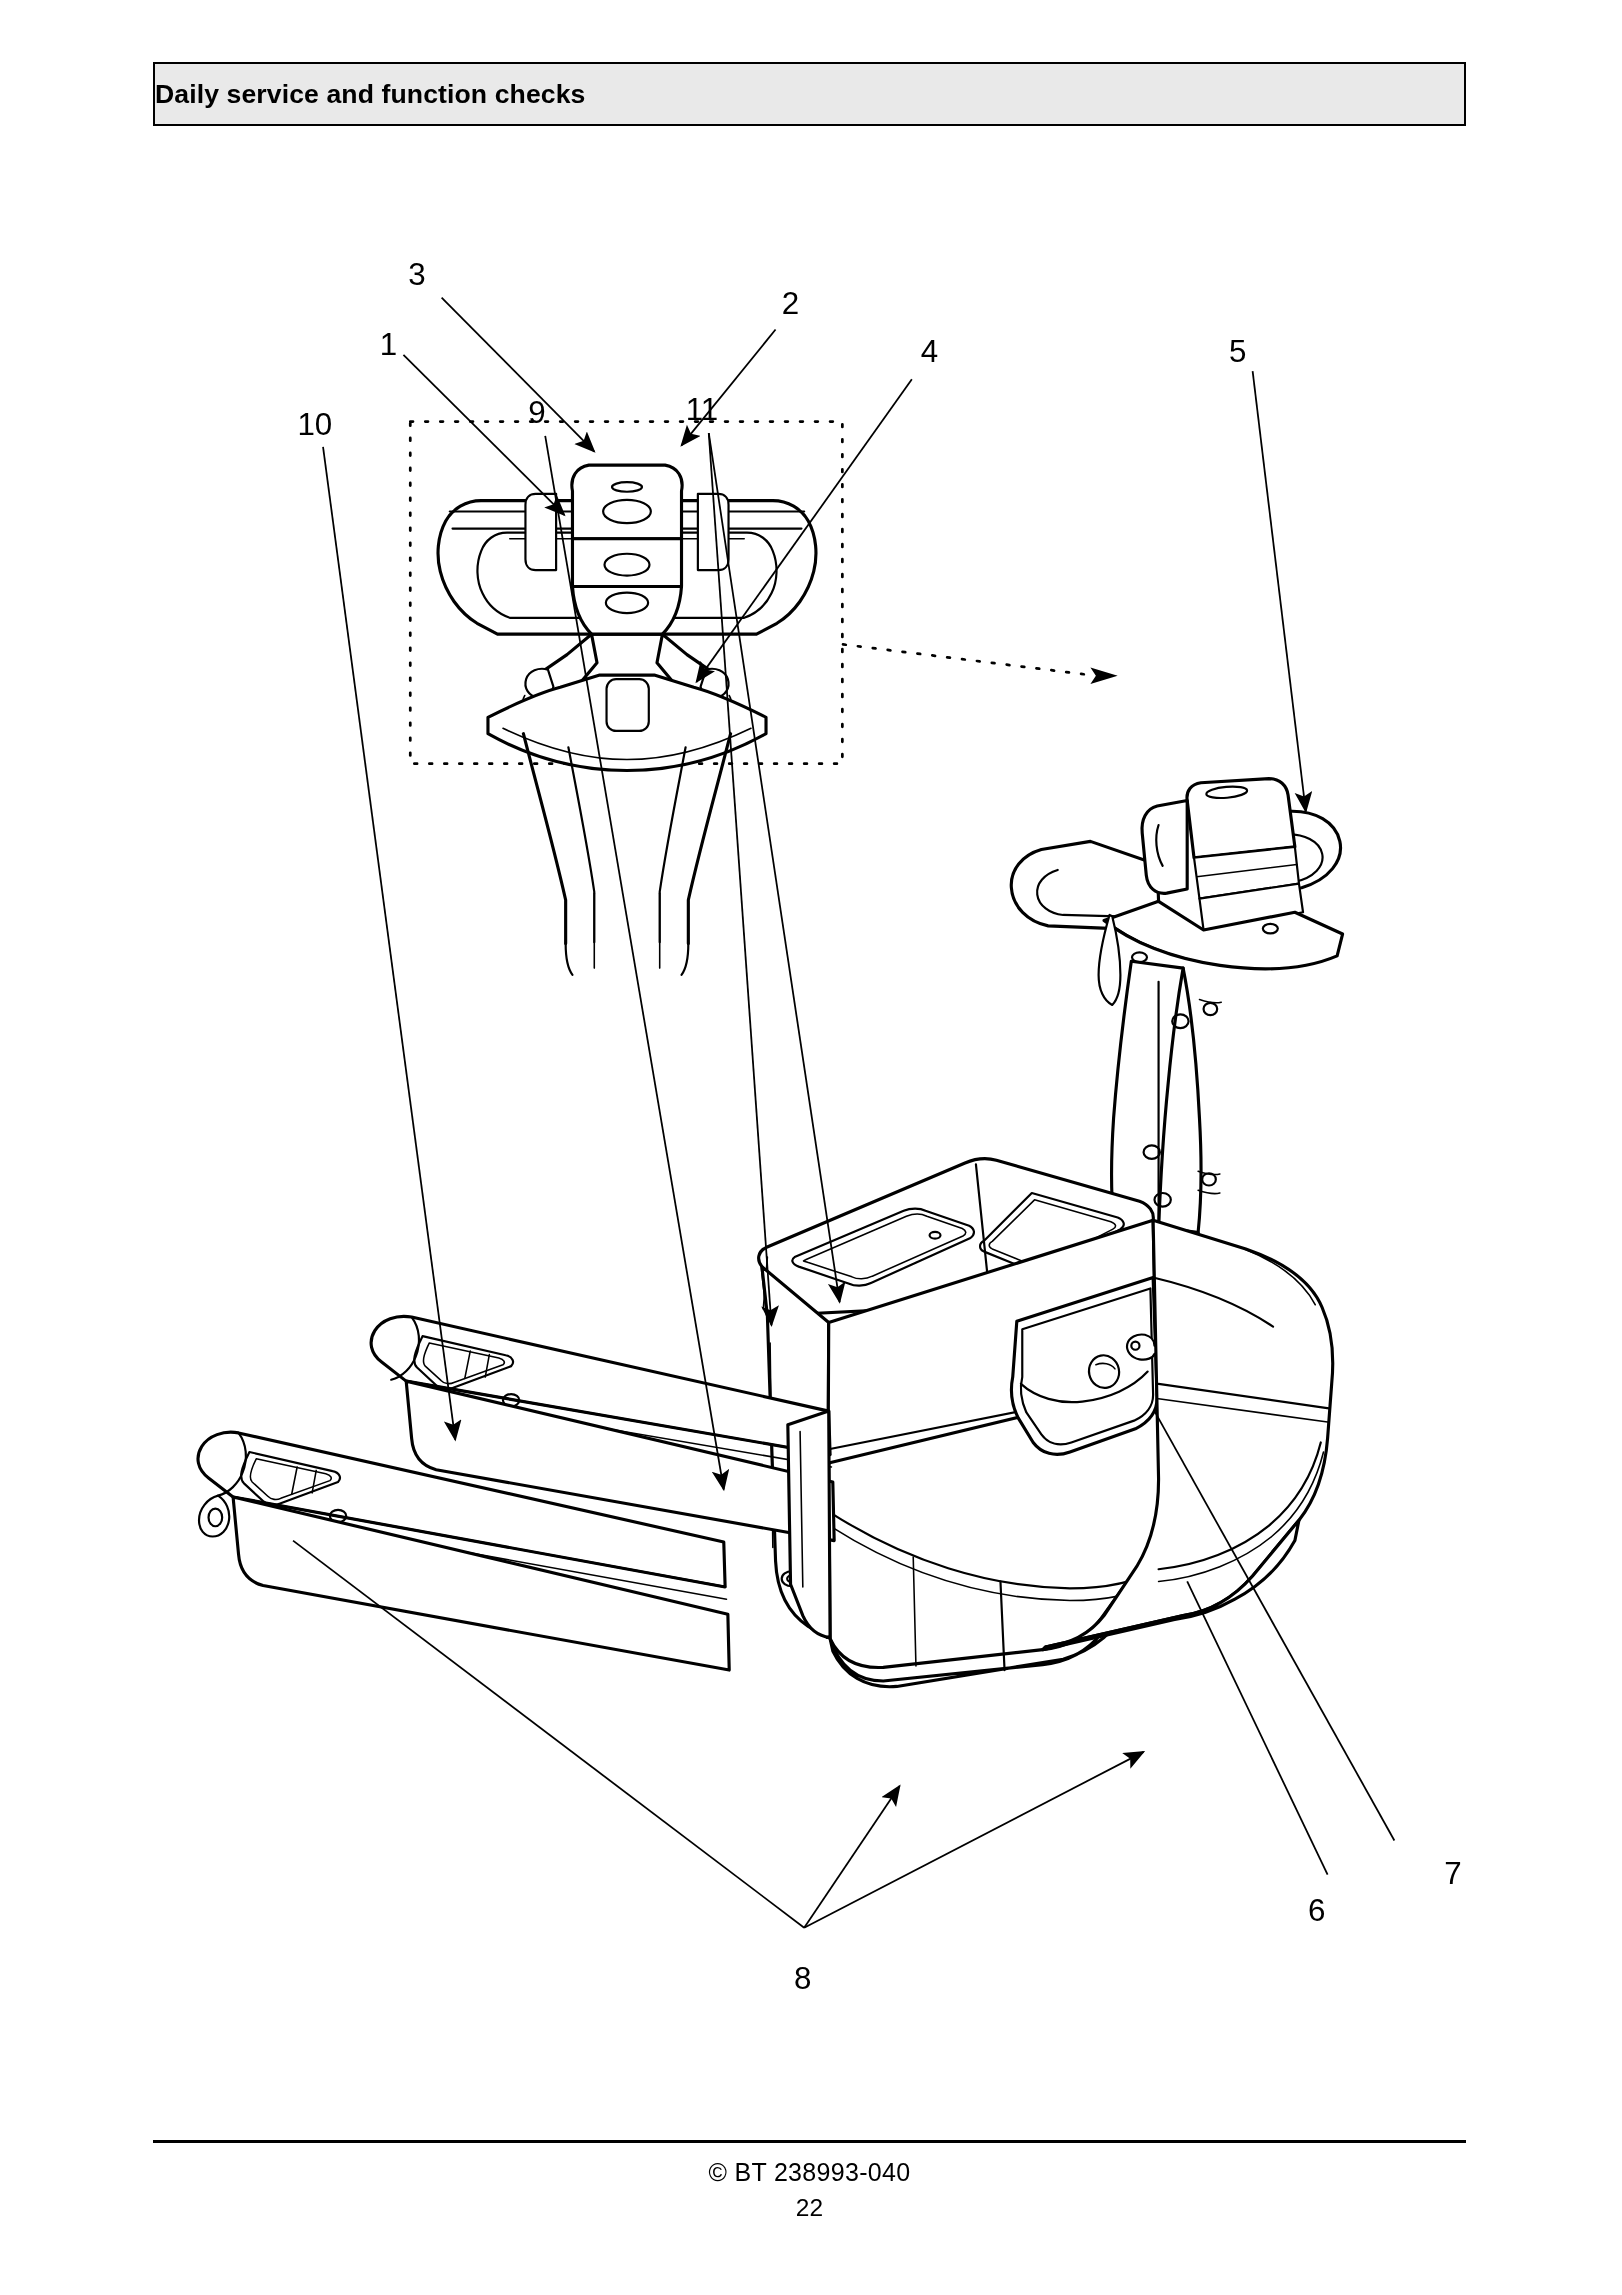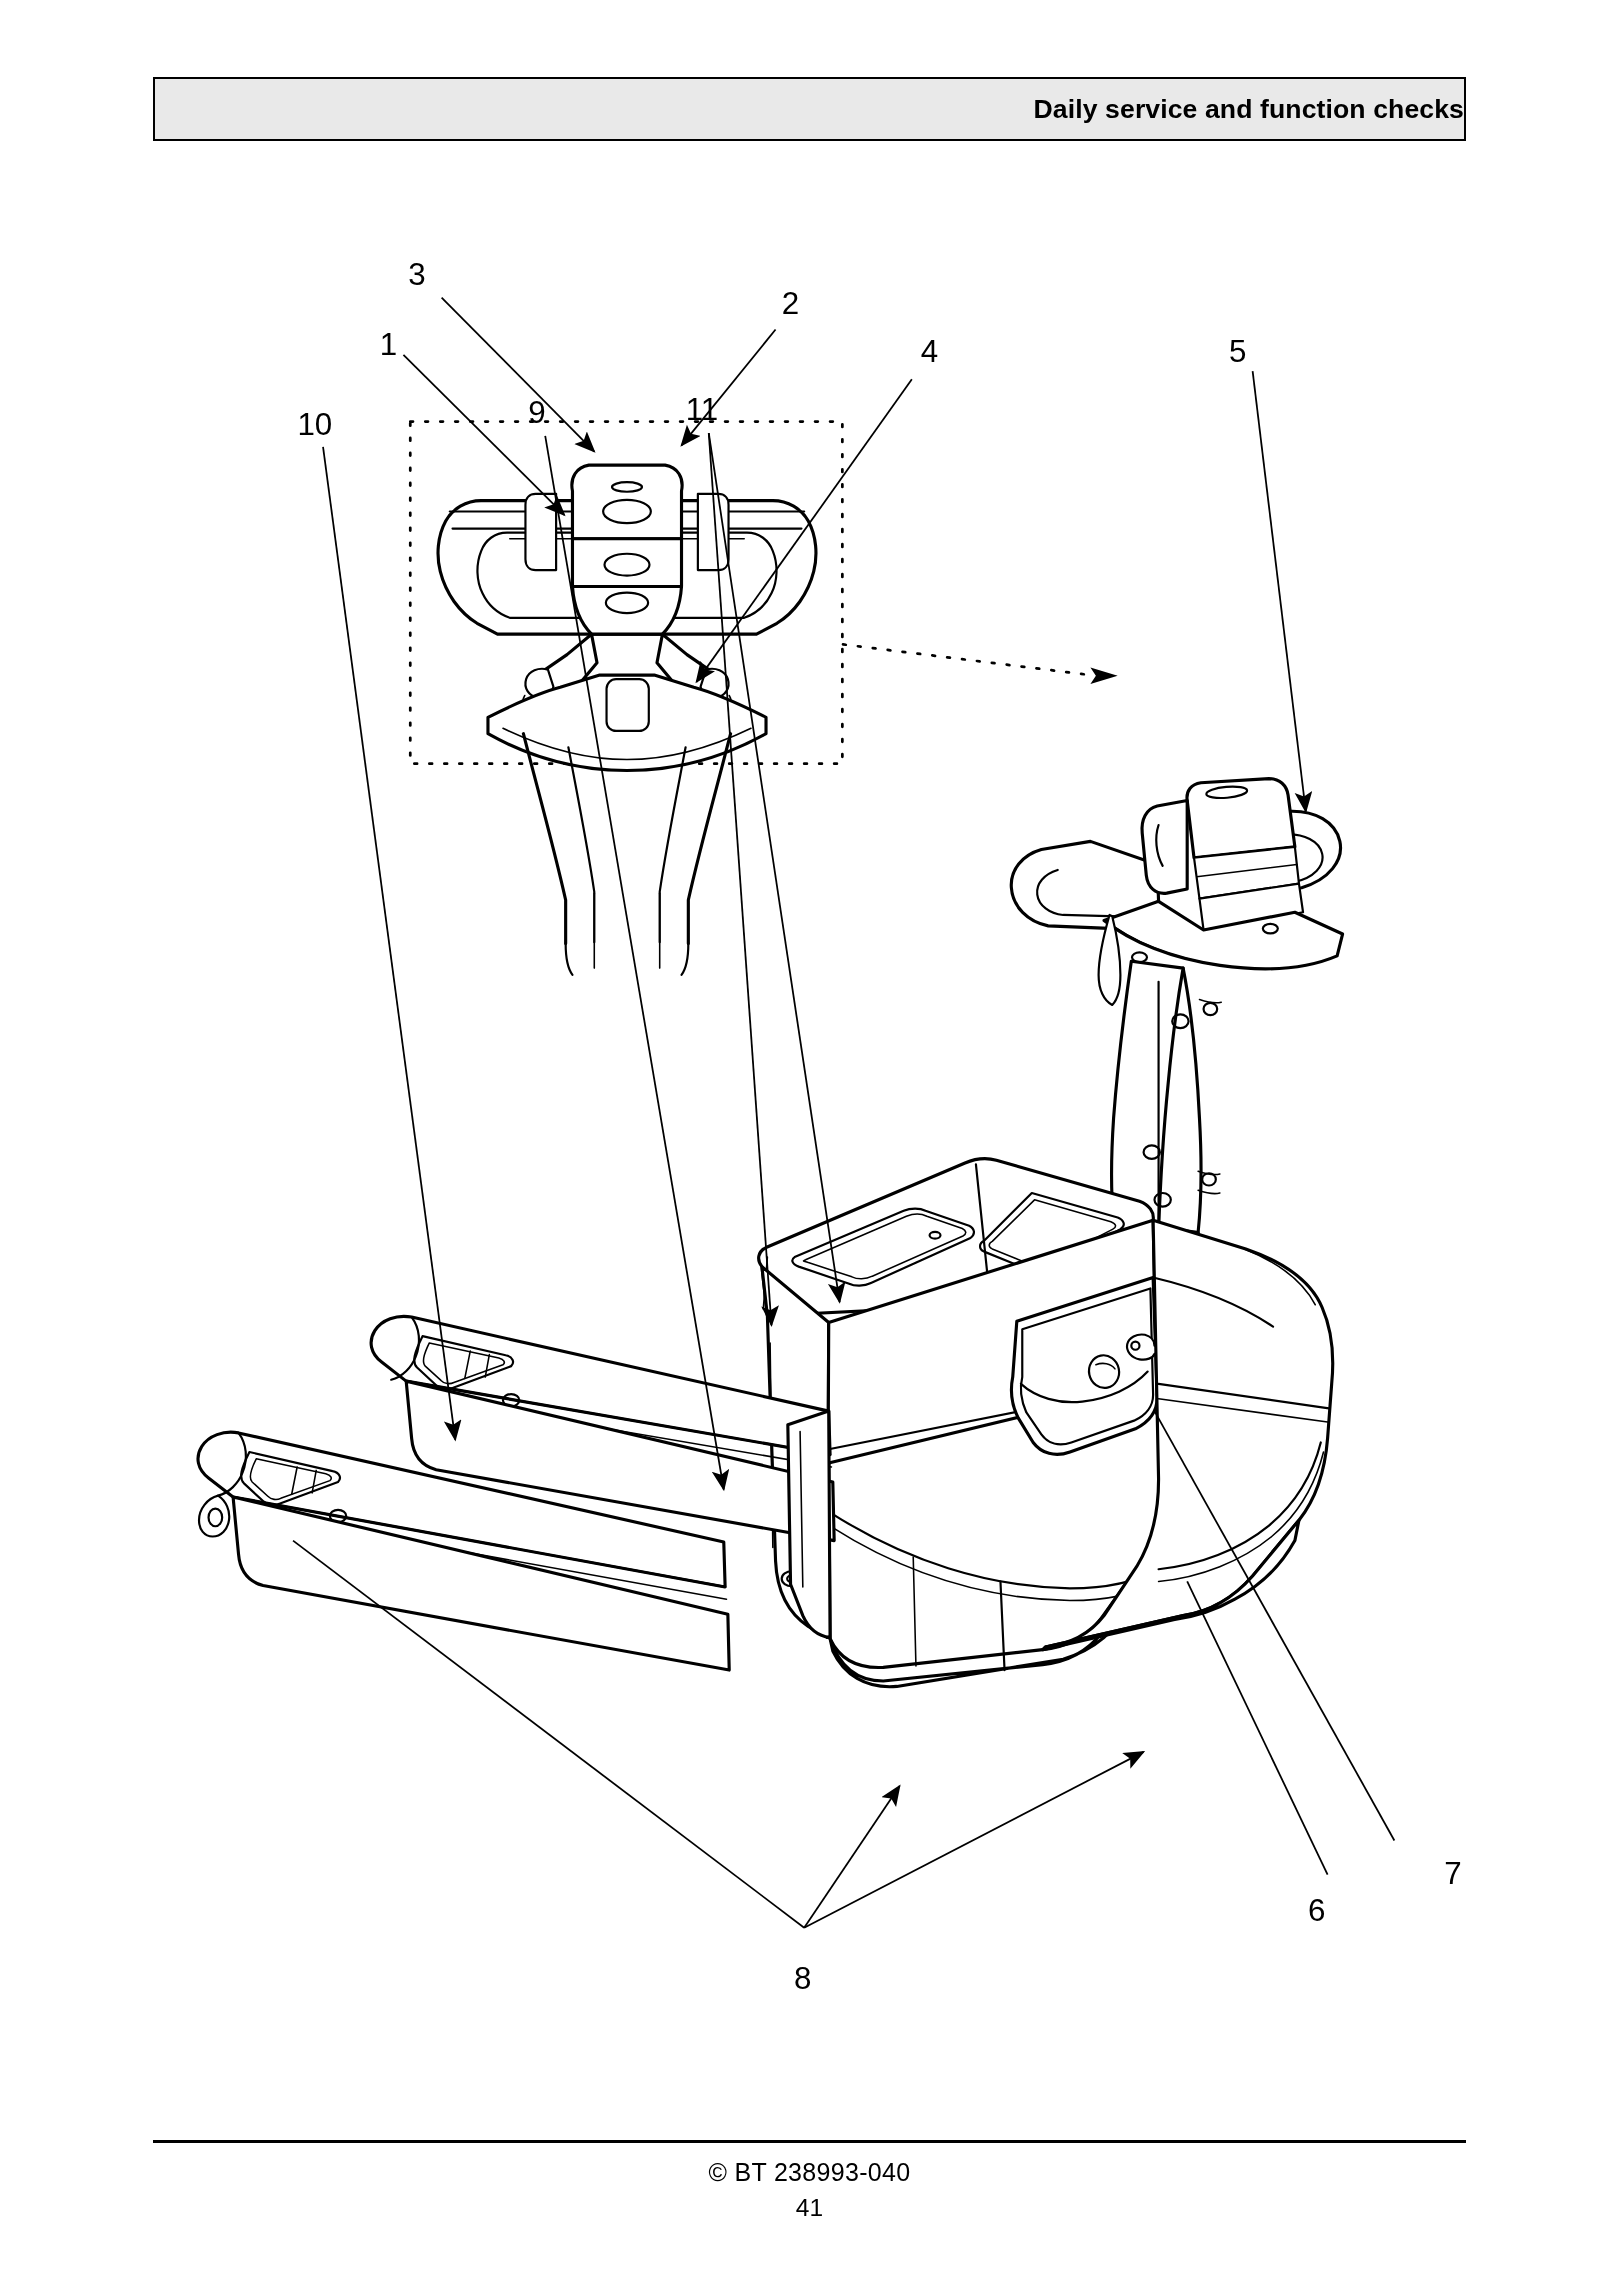--- a/index.html
+++ b/index.html
@@ -12,29 +12,29 @@
     height: 2295px;
     position: relative;
     font-family: "Liberation Sans", sans-serif;
     overflow: hidden;
   }
 
   
   #header-banner {
     position: absolute;
     left: 153px;
-    top: 77px;
+    top: 62px;
     width: 1313px;
     height: 64px;
     background: #e9e9e9;
     border: 2px solid #000000;
     box-sizing: border-box;
     display: flex;
     align-items: center;
-    justify-content: flex-end;
+    justify-content: flex-start;
   }
   #header-title {
     font-size: 26.6px;
     font-weight: bold;
     color: #000000;
     letter-spacing: 0.1px;
     white-space: nowrap;
   }
 
   
@@ -542,15 +542,15 @@
     <text class="num" x="462" y="408" text-anchor="middle">10</text>
     <text class="num" x="1030" y="386" text-anchor="middle">11</text>
   </g>
 
 </svg>
 </div>
 
 <div id="footer">
   <div id="footer-rule"></div>
   <div id="footer-copyright">© BT 238993-040</div>
-  <div id="footer-pagenum">41</div>
+  <div id="footer-pagenum">22</div>
 </div>
 
 
 </body></html>

